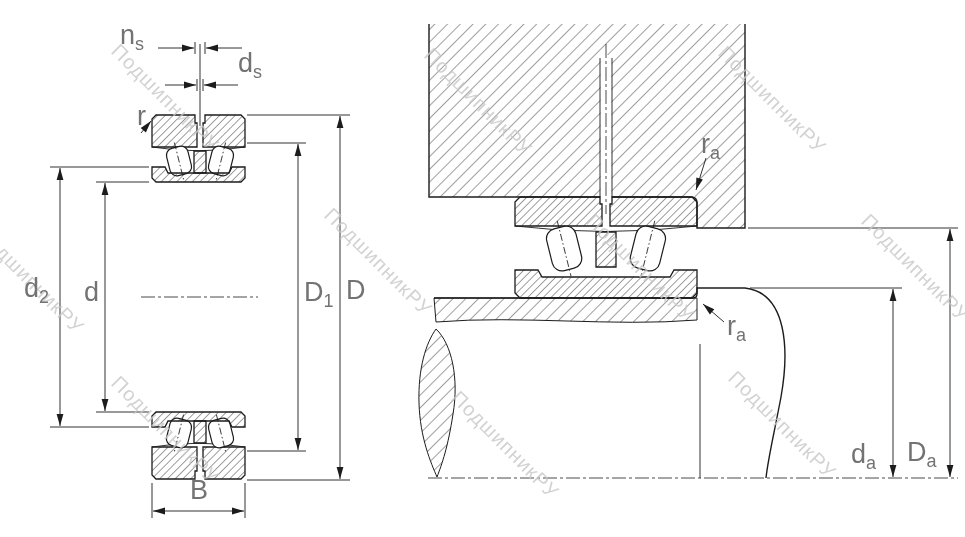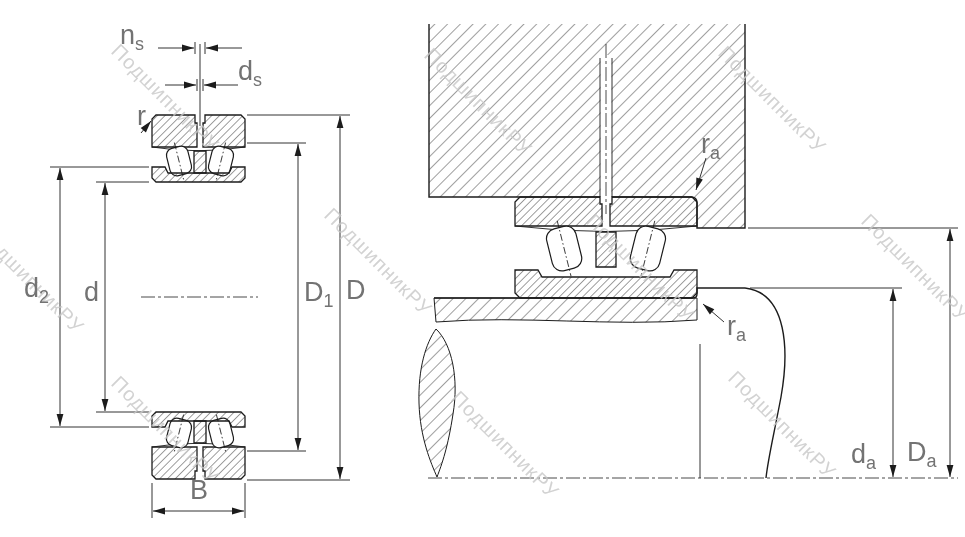--- a/index.html
+++ b/index.html
@@ -196,21 +196,21 @@
   <div class="wm" style="left:165px;top:430px">ПодшипникРУ</div>
   <div class="wm" style="left:378px;top:262px">ПодшипникРУ</div>
   <div class="wm" style="left:478px;top:102px">ПодшипникРУ</div>
   <div class="wm" style="left:640px;top:268px">ПодшипникРУ</div>
   <div class="wm" style="left:505px;top:445px">ПодшипникРУ</div>
   <div class="wm" style="left:772px;top:100px">ПодшипникРУ</div>
   <div class="wm" style="left:915px;top:268px">ПодшипникРУ</div>
   <div class="wm" style="left:782px;top:425px">ПодшипникРУ</div>
 
   <div class="lbl" style="left:120px;top:22px"><span>n</span><sub>s</sub></div>
-  <div class="lbl" style="left:238px;top:58px"><span>d</span><sub>s</sub></div>
+  <div class="lbl" style="left:238px;top:50px"><span>d</span><sub>s</sub></div>
   <div class="lbl" style="left:137px;top:103px"><span>r</span><sub></sub></div>
   <div class="lbl" style="left:24px;top:275px"><span>d</span><sub>2</sub></div>
   <div class="lbl" style="left:84px;top:279px"><span>d</span><sub></sub></div>
   <div class="lbl" style="left:304px;top:279px"><span>D</span><sub>1</sub></div>
   <div class="lbl" style="left:346px;top:277px"><span>D</span><sub></sub></div>
   <div class="lbl" style="left:190px;top:477px"><span>B</span><sub></sub></div>
   <div class="lbl" style="left:701px;top:131px"><span>r</span><sub>a</sub></div>
   <div class="lbl" style="left:727px;top:313px"><span>r</span><sub>a</sub></div>
   <div class="lbl" style="left:851px;top:441px"><span>d</span><sub>a</sub></div>
   <div class="lbl" style="left:907px;top:439px"><span>D</span><sub>a</sub></div>

